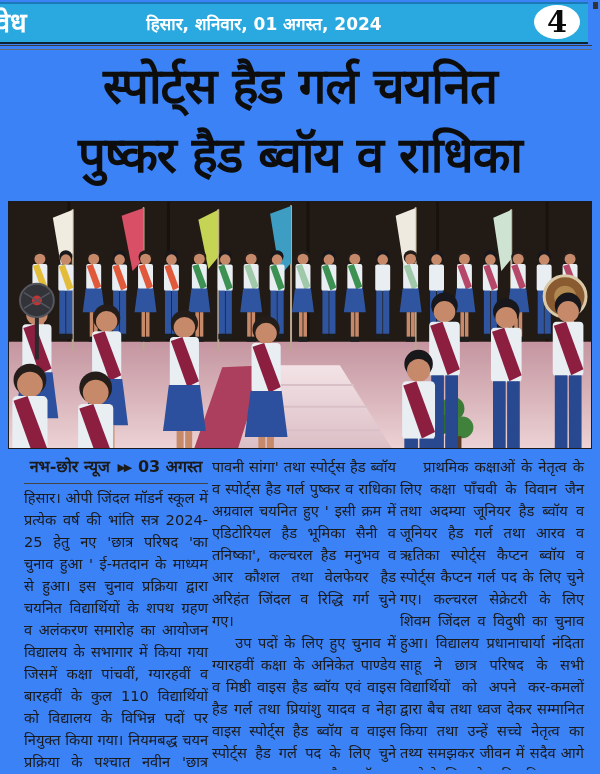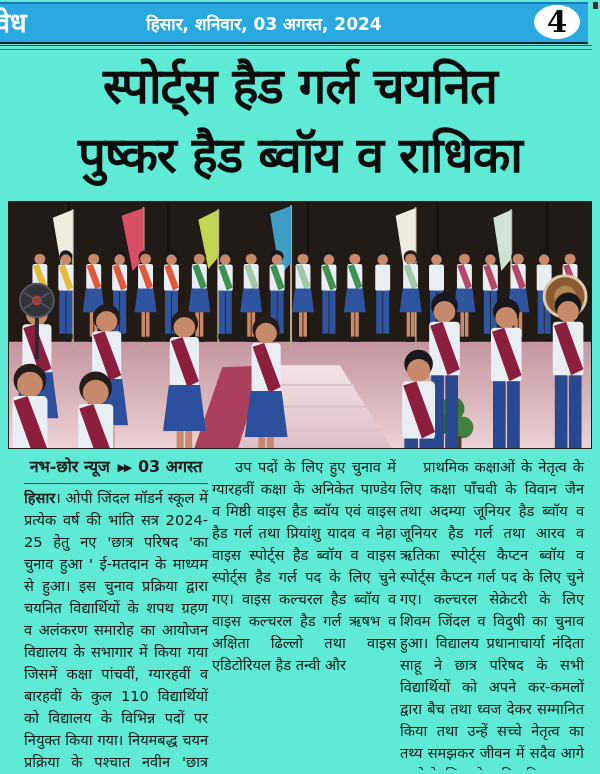--- a/index.html
+++ b/index.html
@@ -1,16 +1,16 @@
 <!DOCTYPE html>
 <html><head>
 <meta charset="utf-8">
 <style>
   html,body{margin:0;padding:0;background:#f7f6f3;}
-  .page{position:relative;width:600px;height:774px;background:#5eead4;overflow:hidden;
+  .page{position:relative;width:600px;height:774px;background:#3b82f6;overflow:hidden;
         font-family:"DejaVu Sans","Liberation Sans",sans-serif;color:#111;}
   
   .mast{position:absolute;left:0;top:2px;width:588px;height:38px;background:#2aa9e0;
         border-top:2px solid #1a7ab8;border-bottom:2px solid #0d2531;
         display:flex;align-items:center;}
   .mast .section{color:#fff;font-weight:bold;font-size:27px;margin-left:-5px;line-height:34px;}
   .mast .date{position:absolute;left:0;right:60px;text-align:center;color:#fff;
         font-weight:bold;font-size:17px;}
   .pagebadge{position:absolute;right:8px;top:1px;width:46px;height:34px;background:#fff;
         border-radius:50%;display:flex;align-items:center;justify-content:center;}
@@ -28,30 +28,30 @@
   .photo svg{display:block;width:100%;height:100%;}
   
   .article{position:absolute;left:24px;top:456px;width:580px;height:314px;overflow:hidden;
         display:flex;gap:4px;}
   .col{width:184px;font-size:14.6px;line-height:22px;text-align:justify;color:#1a1a1a;}
   .byline{display:block;text-align:center;font-weight:bold;font-size:16px;
         border-bottom:1.5px solid #444;padding-bottom:3px;margin-bottom:3px;white-space:nowrap;}
   .byline .arrows{font-size:11px;letter-spacing:-2px;position:relative;top:-1px;padding:0 2px;}
   .col p{margin:0;}
   .col p.indent{text-indent:1.6em;}
-  .col b.dateline{font-weight:bold;}
+  .col b.dateline{font-weight:normal;}
 </style>
 </head>
 <body>
 
 <div class="page">
 
   <div class="mast">
     <span class="section">वेध</span>
-    <span class="date">हिसार, शनिवार, 03 अगस्त, 2024</span>
+    <span class="date">हिसार, शनिवार, 01 अगस्त, 2024</span>
     <span class="pagebadge">
       <span>4</span>
     </span>
   </div>
   <div class="corner-tick"></div>
   <div class="rule2"></div>
 
   <div class="headline">
     <div>स्पोर्ट्स हैड गर्ल चयनित</div>
     <div>पुष्कर हैड ब्वॉय व राधिका</div>
@@ -190,20 +190,21 @@
   <div class="article">
     <div class="col">
       <span class="byline">
         <span>नभ-छोर न्यूज</span>
         <span class="arrows">▶▶</span>
         <span>03 अगस्त</span>
       </span>
       <p><b class="dateline">हिसार</b><span>। ओपी जिंदल मॉडर्न स्कूल में प्रत्येक वर्ष की भांति सत्र 2024-25 हेतु नए 'छात्र परिषद 'का चुनाव हुआ ' ई-मतदान के माध्यम से हुआ। इस चुनाव प्रक्रिया द्वारा चयनित विद्यार्थियों के शपथ ग्रहण व अलंकरण समारोह का आयोजन विद्यालय के सभागार में किया गया जिसमें कक्षा पांचवीं, ग्यारहवीं व बारहवीं के कुल 110 विद्यार्थियों को विद्यालय के विभिन्न पदों पर नियुक्त किया गया। नियमबद्ध चयन प्रक्रिया के पश्चात नवीन 'छात्र परिषद' में हैड ब्वॉय व हैड गर्ल के पद के लिए विद्यालय के बारहवीं कक्षा के होनहार विद्यार्थी 'विनम्र गोयल व</span></p>
     </div>
     <div class="col">
+      <p>पावनी सांगा' तथा स्पोर्ट्स हैड ब्वॉय व स्पोर्ट्स हैड गर्ल पुष्कर व राधिका अग्रवाल चयनित हुए ' इसी क्रम में एडिटोरियल हैड भूमिका सैनी व तनिष्का', कल्चरल हैड मनुभव व आर कौशल तथा वेलफेयर हैड अरिहंत जिंदल व रिद्धि गर्ग चुने गए।</p>
       <p class="indent">उप पदों के लिए हुए चुनाव में ग्यारहवीं कक्षा के अनिकेत पाण्डेय व मिष्ठी वाइस हैड ब्वॉय एवं वाइस हैड गर्ल तथा प्रियांशु यादव व नेहा वाइस स्पोर्ट्स हैड ब्वॉय व वाइस स्पोर्ट्स हैड गर्ल पद के लिए चुने गए। वाइस कल्चरल हैड ब्वॉय व वाइस कल्चरल हैड गर्ल ऋषभ व अक्षिता ढिल्लो तथा वाइस एडिटोरियल हैड तन्वी और</p>
     </div>
     <div class="col">
       <p class="indent">प्राथमिक कक्षाओं के नेतृत्व के लिए कक्षा पाँचवी के विवान जैन तथा अदम्या जूनियर हैड ब्वॉय व जूनियर हैड गर्ल तथा आरव व ऋतिका स्पोर्ट्स कैप्टन ब्वॉय व स्पोर्ट्स कैप्टन गर्ल पद के लिए चुने गए। कल्चरल सेक्रेटरी के लिए शिवम जिंदल व विदुषी का चुनाव हुआ। विद्यालय प्रधानाचार्या नंदिता साहू ने छात्र परिषद के सभी विद्यार्थियों को अपने कर-कमलों द्वारा बैच तथा ध्वज देकर सम्मानित किया तथा उन्हें सच्चे नेतृत्व का तथ्य समझकर जीवन में सदैव आगे बढ़ने के लिए प्रोत्साहित किया।</p>
     </div>
   </div>
 
 </div>
 
 </body></html>

